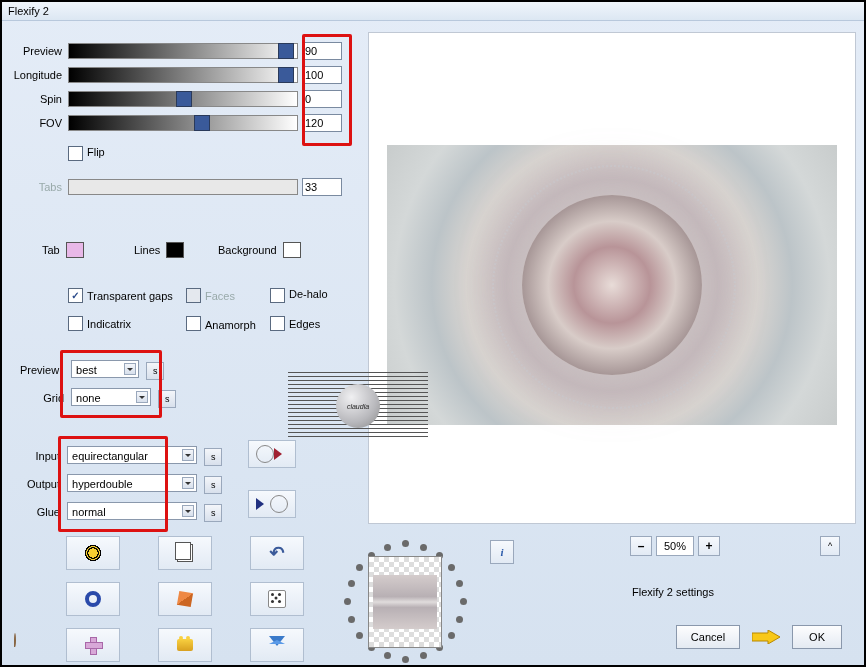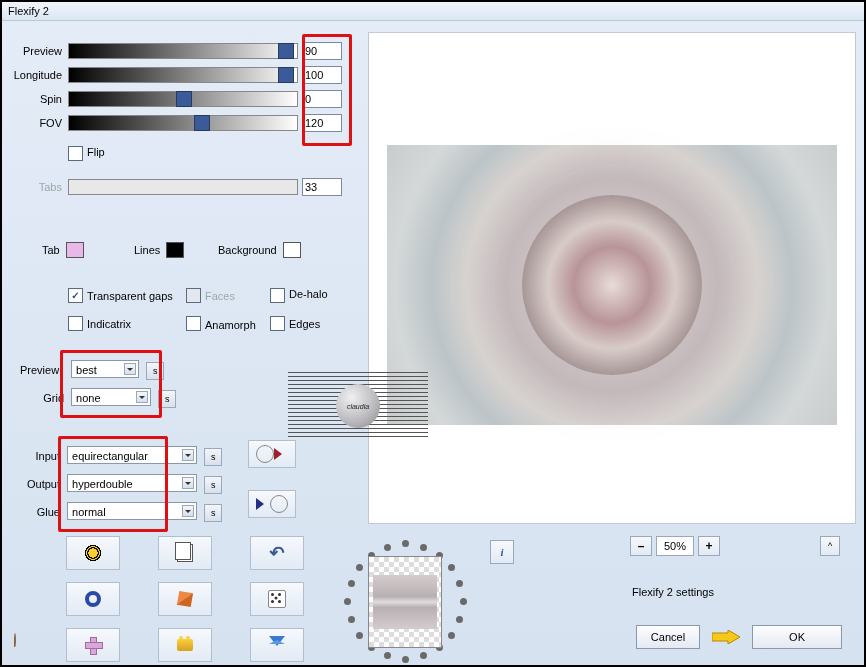--- a/index.html
+++ b/index.html
@@ -266,17 +266,17 @@
     </div>
     <div class="carat">^</div>
 
     <div class="settxt">Flexify 2 settings</div>
 
     <div style="position:absolute;right:22px;bottom:16px;display:flex;align-items:center;gap:12px">
       <span class="btn">Cancel</span>
       <svg class="okarrow" viewBox="0 0 28 14">
           <path d="M0 3h16V0l12 7-12 7v-3H0z" fill="#f8c818" stroke="#b88800"></path>
         </svg>
-      <span class="btn" style="padding:0 36px">OK</span>
+      <span class="btn" style="padding:0 16px">OK</span>
     </div>
 
   </div>
 </div>
 
 </body></html>

